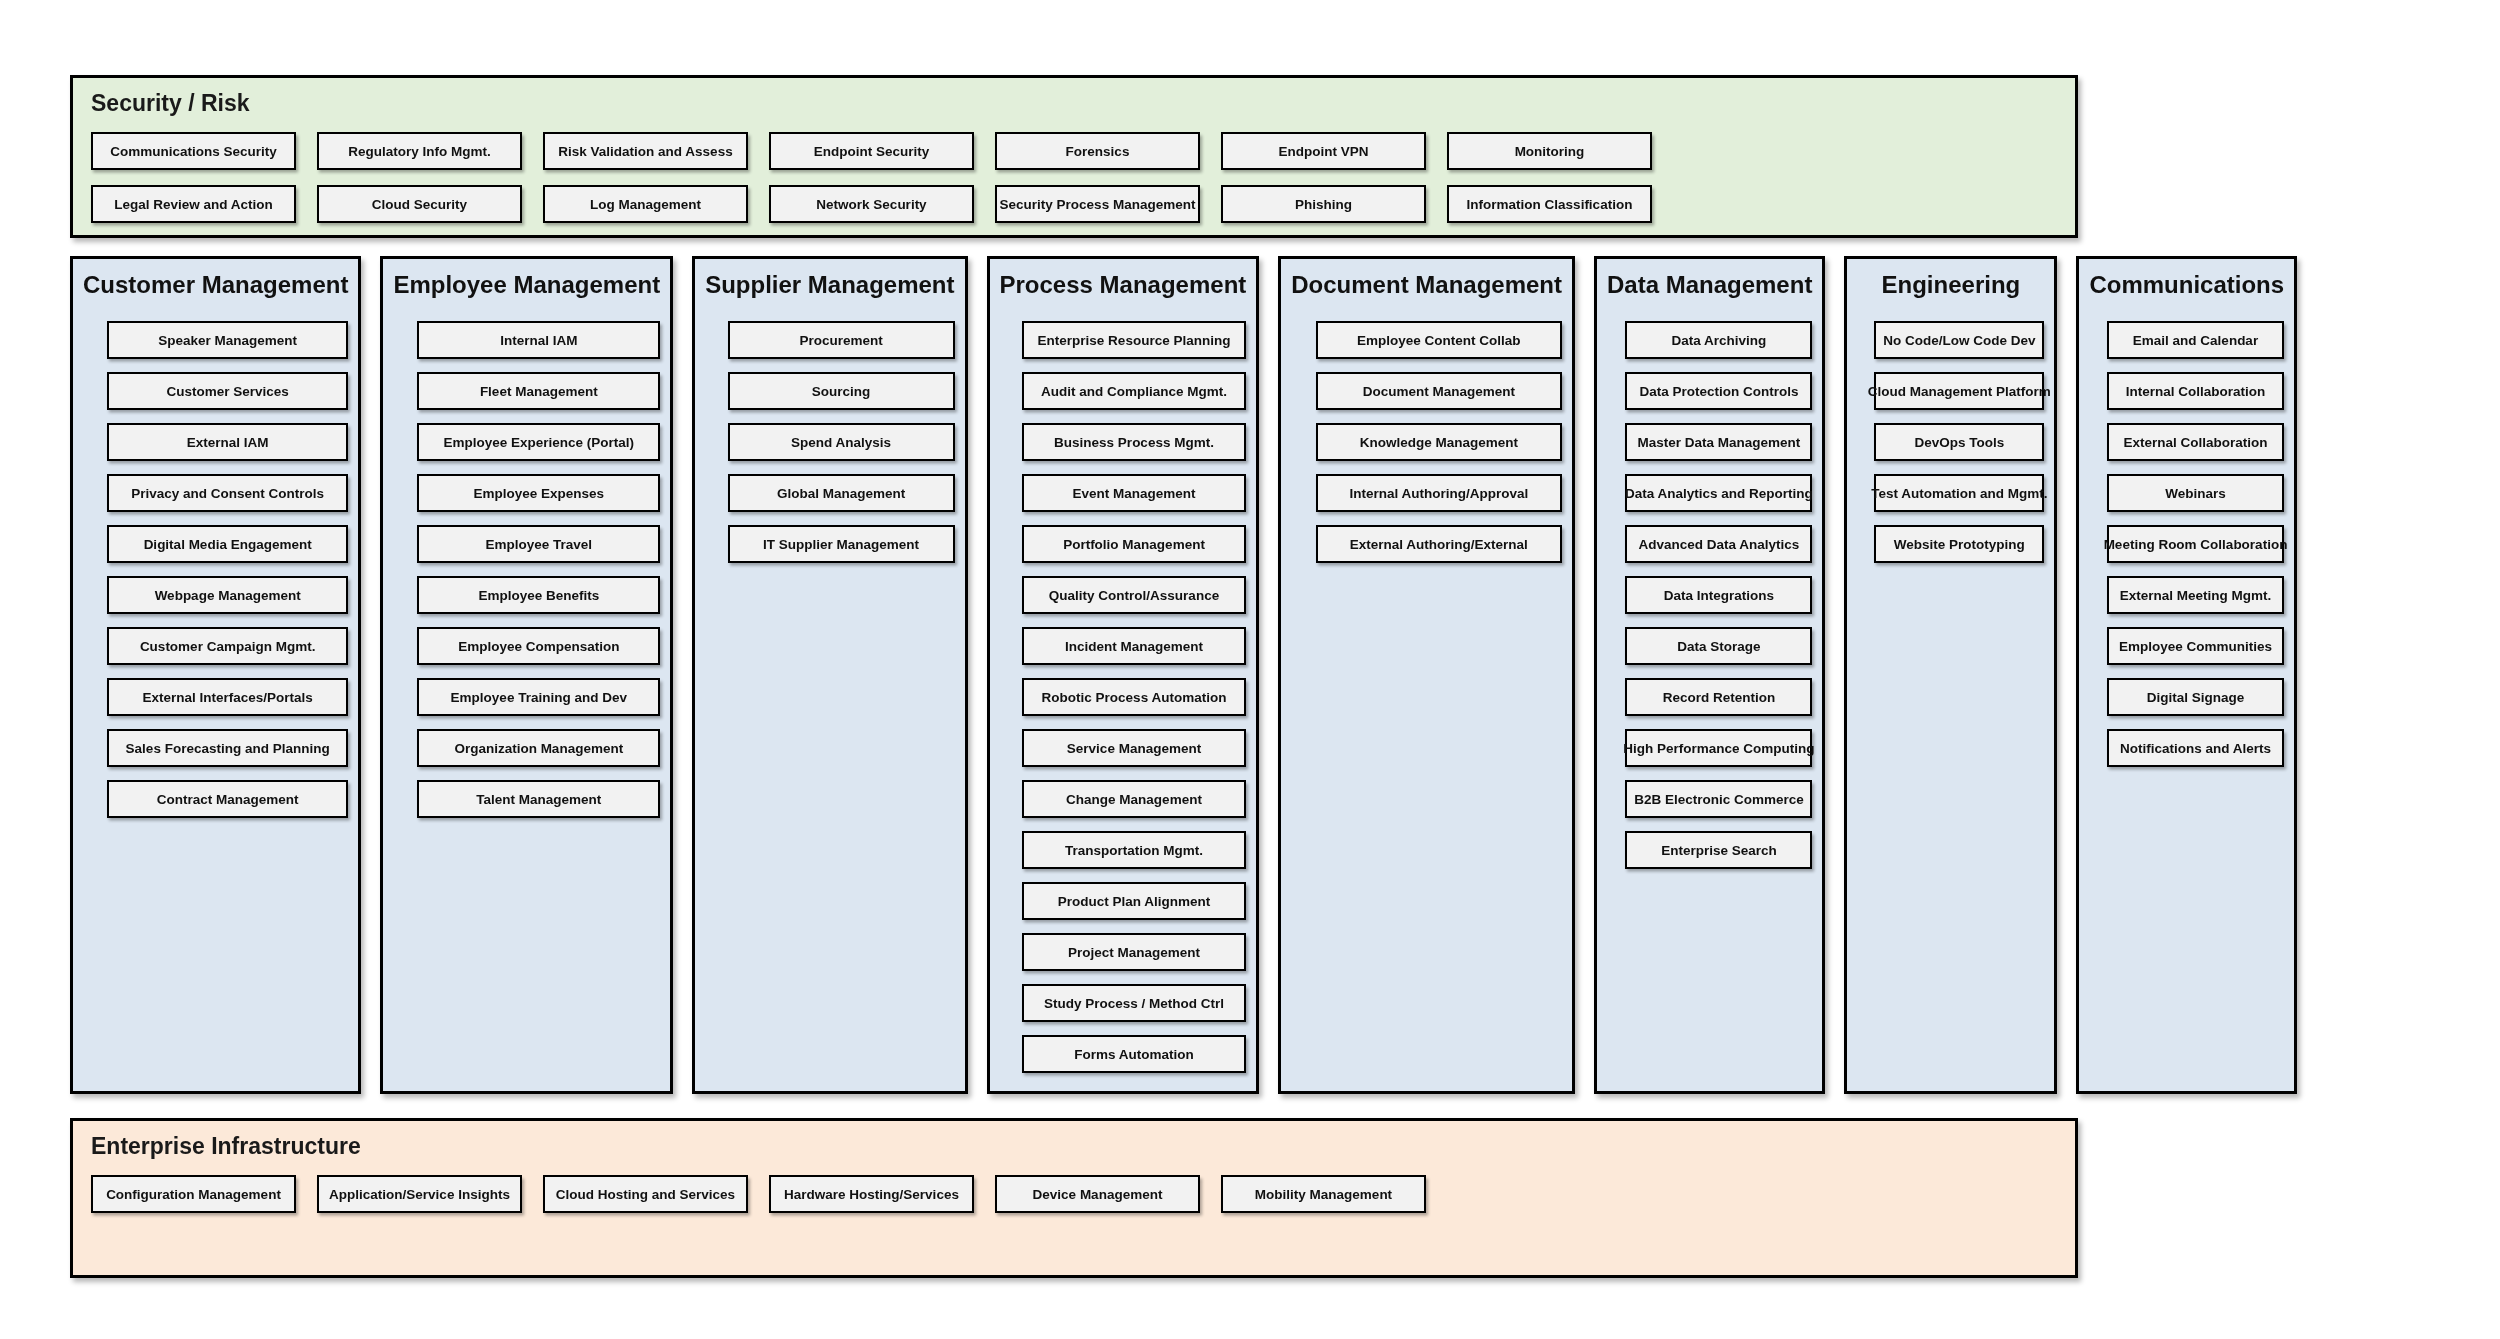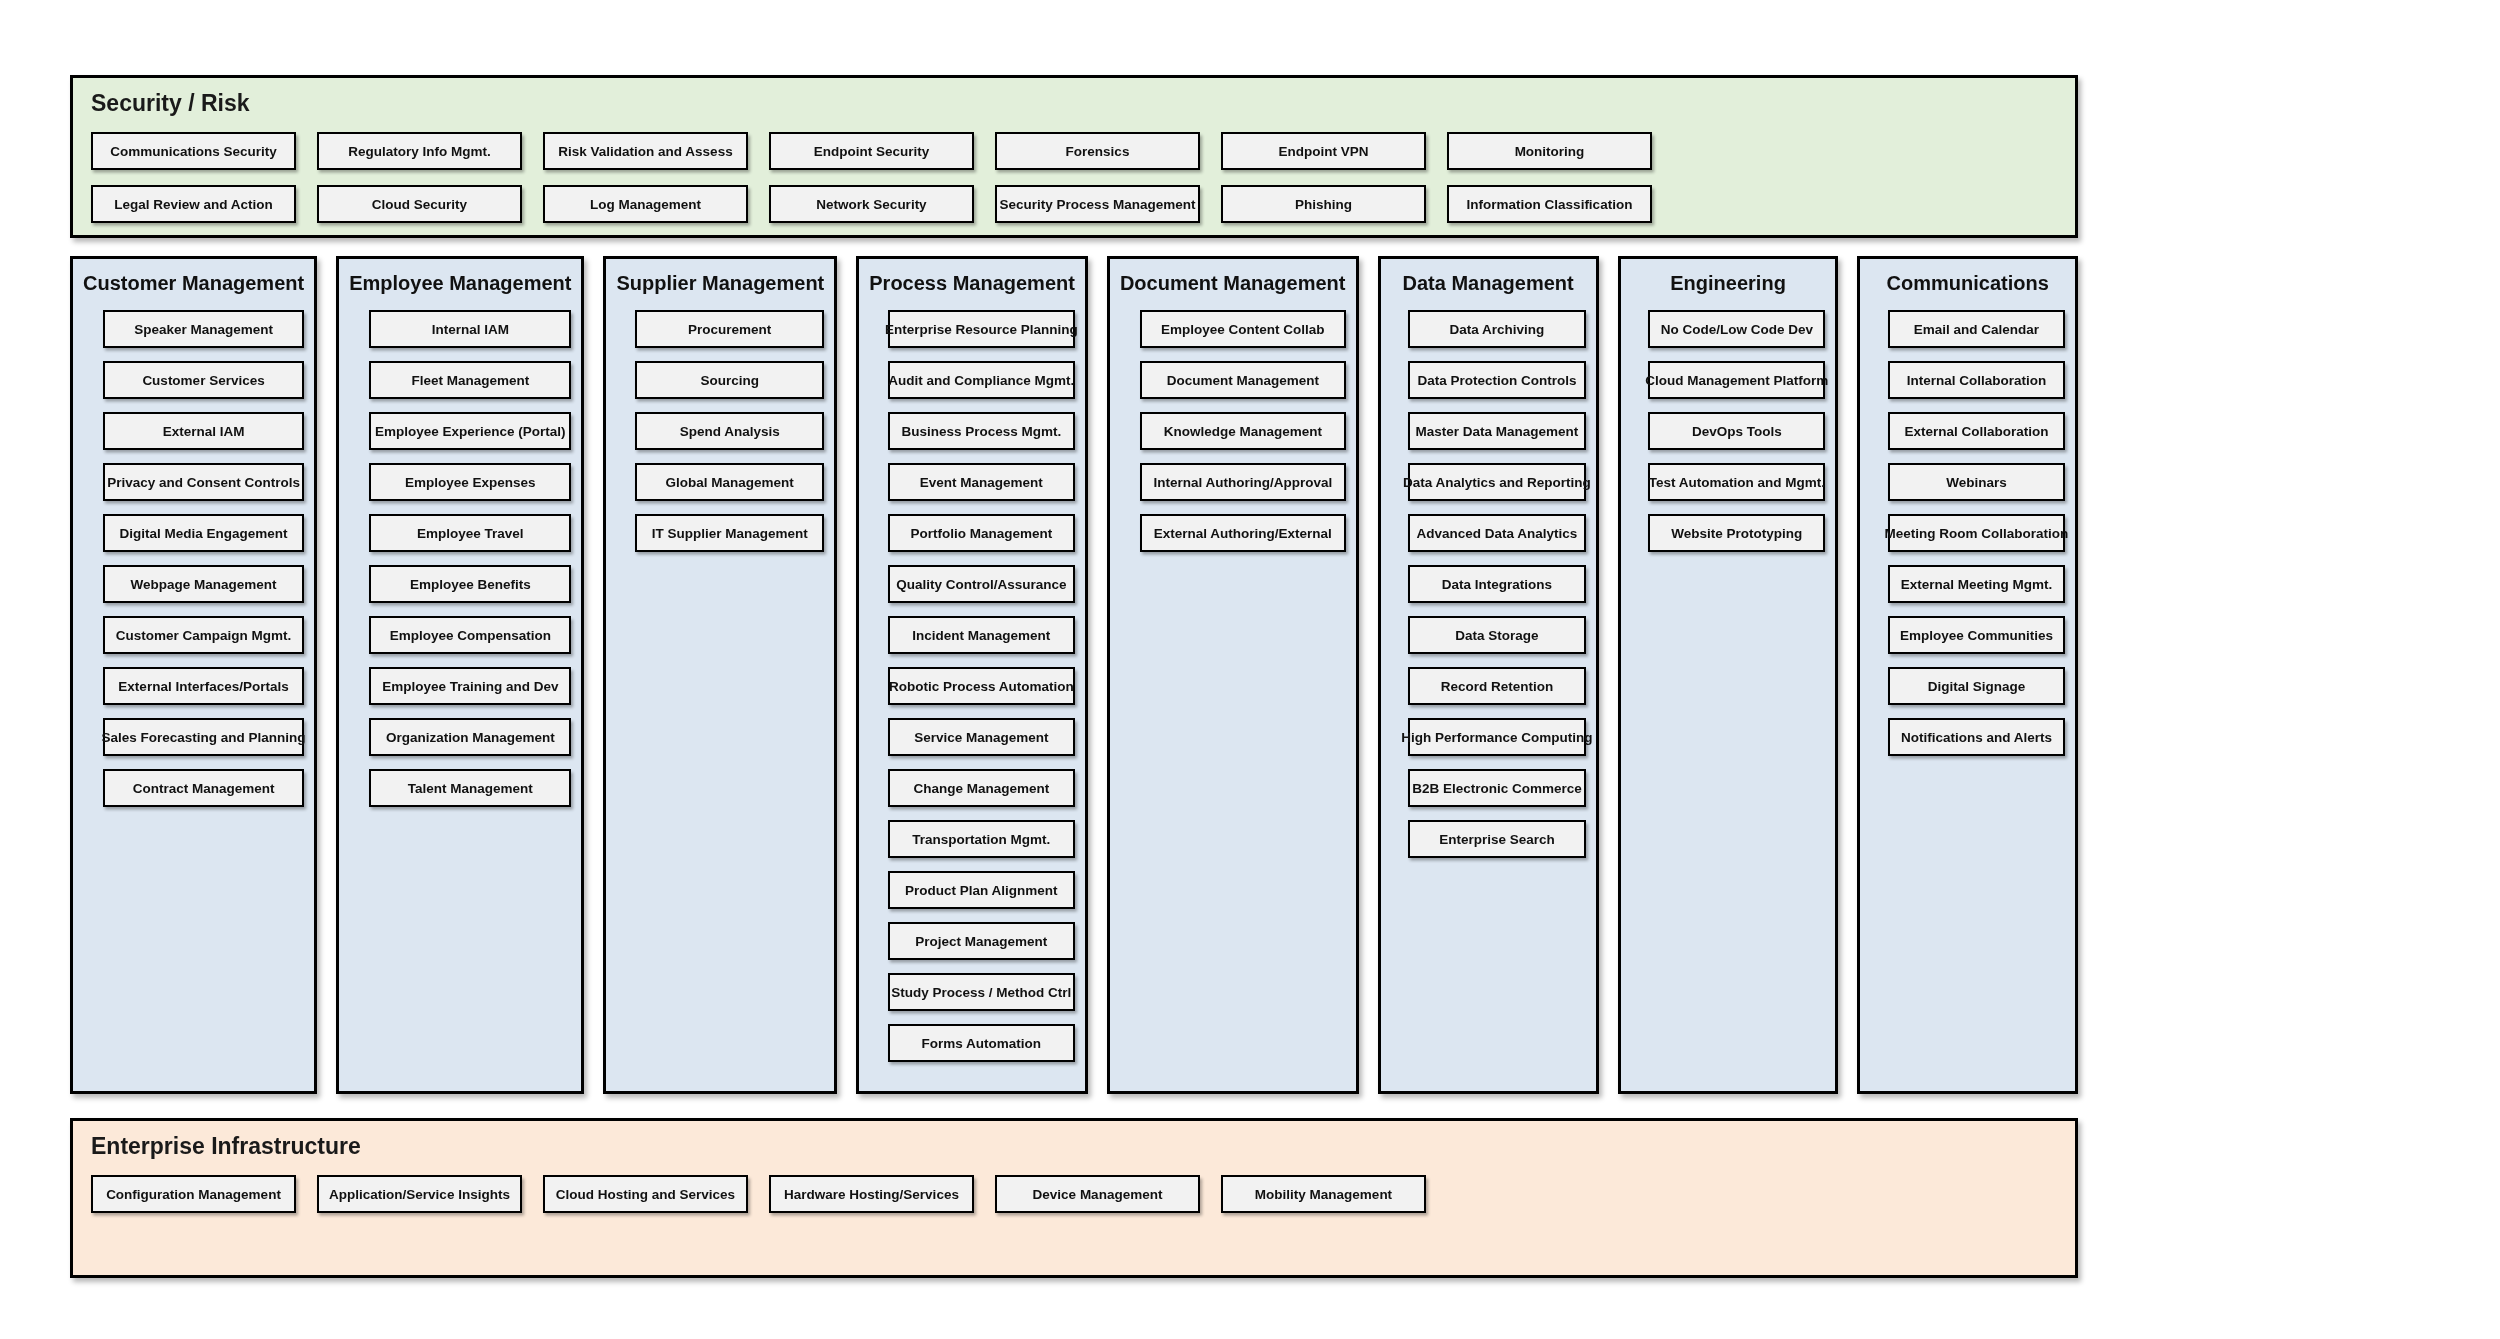--- a/index.html
+++ b/index.html
@@ -62,25 +62,25 @@
     border: 3px solid var(--border, #000);
     background: var(--column-bg, #dce6f1);
     padding: 13px 10px 12px 10px;
     display: flex;
     flex-direction: column;
     align-items: center;
     box-shadow: 3px 4px 5px rgba(0,0,0,0.28);
   }
 
   .column-title {
-    font-size: 20px;
+    font-size: 24px;
     font-weight: bold;
     text-align: right;
     line-height: 1.1;
-    margin-bottom: 16px;
+    margin-bottom: 23px;
     white-space: nowrap;
   }
 
   .column-items {
     display: flex;
     flex-direction: column;
     gap: 13px;
     width: 100%;
     align-items: flex-end;
   }

